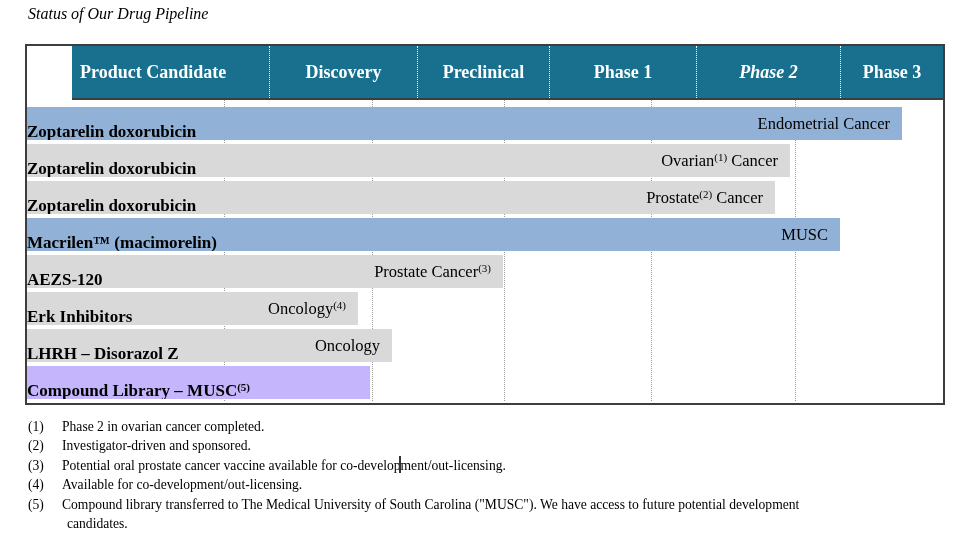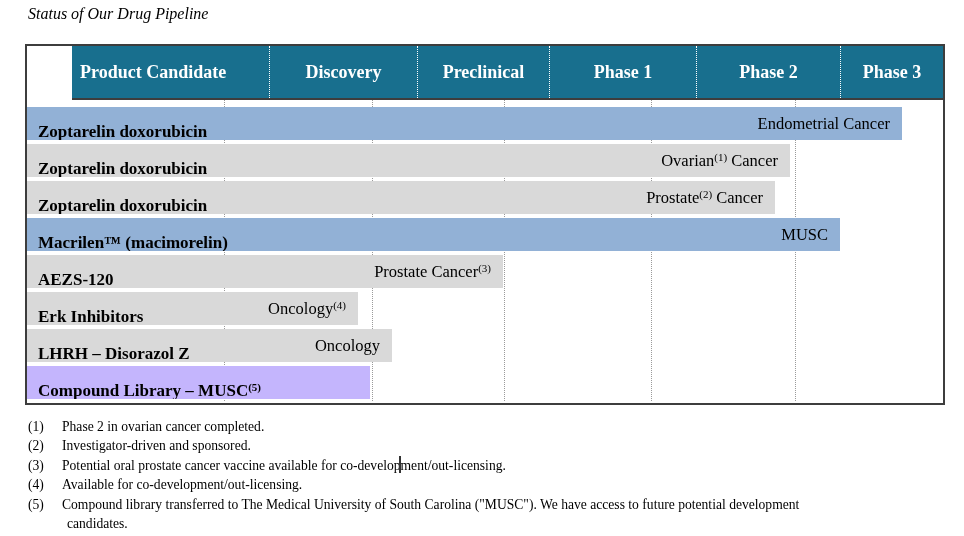--- a/index.html
+++ b/index.html
@@ -13,32 +13,32 @@
   
   .pipeline { position:absolute; left:25px; top:44px; width:920px; height:361px;
               border:2px solid #3d3d3d; background:#fff; }
   .phead { display:flex; height:54px; background:#186f8e;
            border-bottom:2px solid #3d3d3d;margin-left:45px; }
   .phcell { display:flex; align-items:center; justify-content:center;
             color:#fff; font-weight:bold; font-size:18px; white-space:nowrap; }
   .phcell + .phcell { border-left:1px dotted #ffffff; }
   .w0 { width:197px; justify-content:flex-start; padding-left:8px; }
   .w1 { width:148px; } .w2 { width:132px; } .w3 { width:147px; }
-  .w4 { width:144px; } .w5 { flex:1; }
+  .w4 { width:144px;font-style:italic; } .w5 { flex:1; }
 
   .pbody { position:relative; height:301px; padding-top:7px; }
   .gridline { position:absolute; top:0; bottom:0; width:0;
               border-left:1px dotted #9a9a9a; z-index:0; }
   .g1 { left:197px; } .g2 { left:345px; } .g3 { left:477px; }
   .g4 { left:624px; } .g5 { left:768px; }
 
   .prow { position:relative; height:33px; margin-bottom:4px; z-index:1; }
   .bar { height:33px; display:flex; align-items:center;
          justify-content:space-between; overflow:hidden; }
-  .lbl { font-weight:bold; font-size:17px; padding-left:11px; white-space:nowrap;margin-top:16px; }
+  .lbl { font-weight:bold; font-size:17px; padding-left:0; white-space:nowrap;margin-top:16px; }
   .ann { font-size:16.5px; padding-right:12px; white-space:nowrap; }
   sup { font-size:11px; line-height:0; position:relative; top:-5px; vertical-align:baseline; }
 
   
   .footnotes { position:absolute; left:28px; top:417px; width:914px;
                font-size:13.6px; }
   .fnrow { display:flex; line-height:19.4px; }
   .fnnum { width:34px; flex:none; }
   .fntext { flex:1; }
   .fncont { margin-left:5px; }

